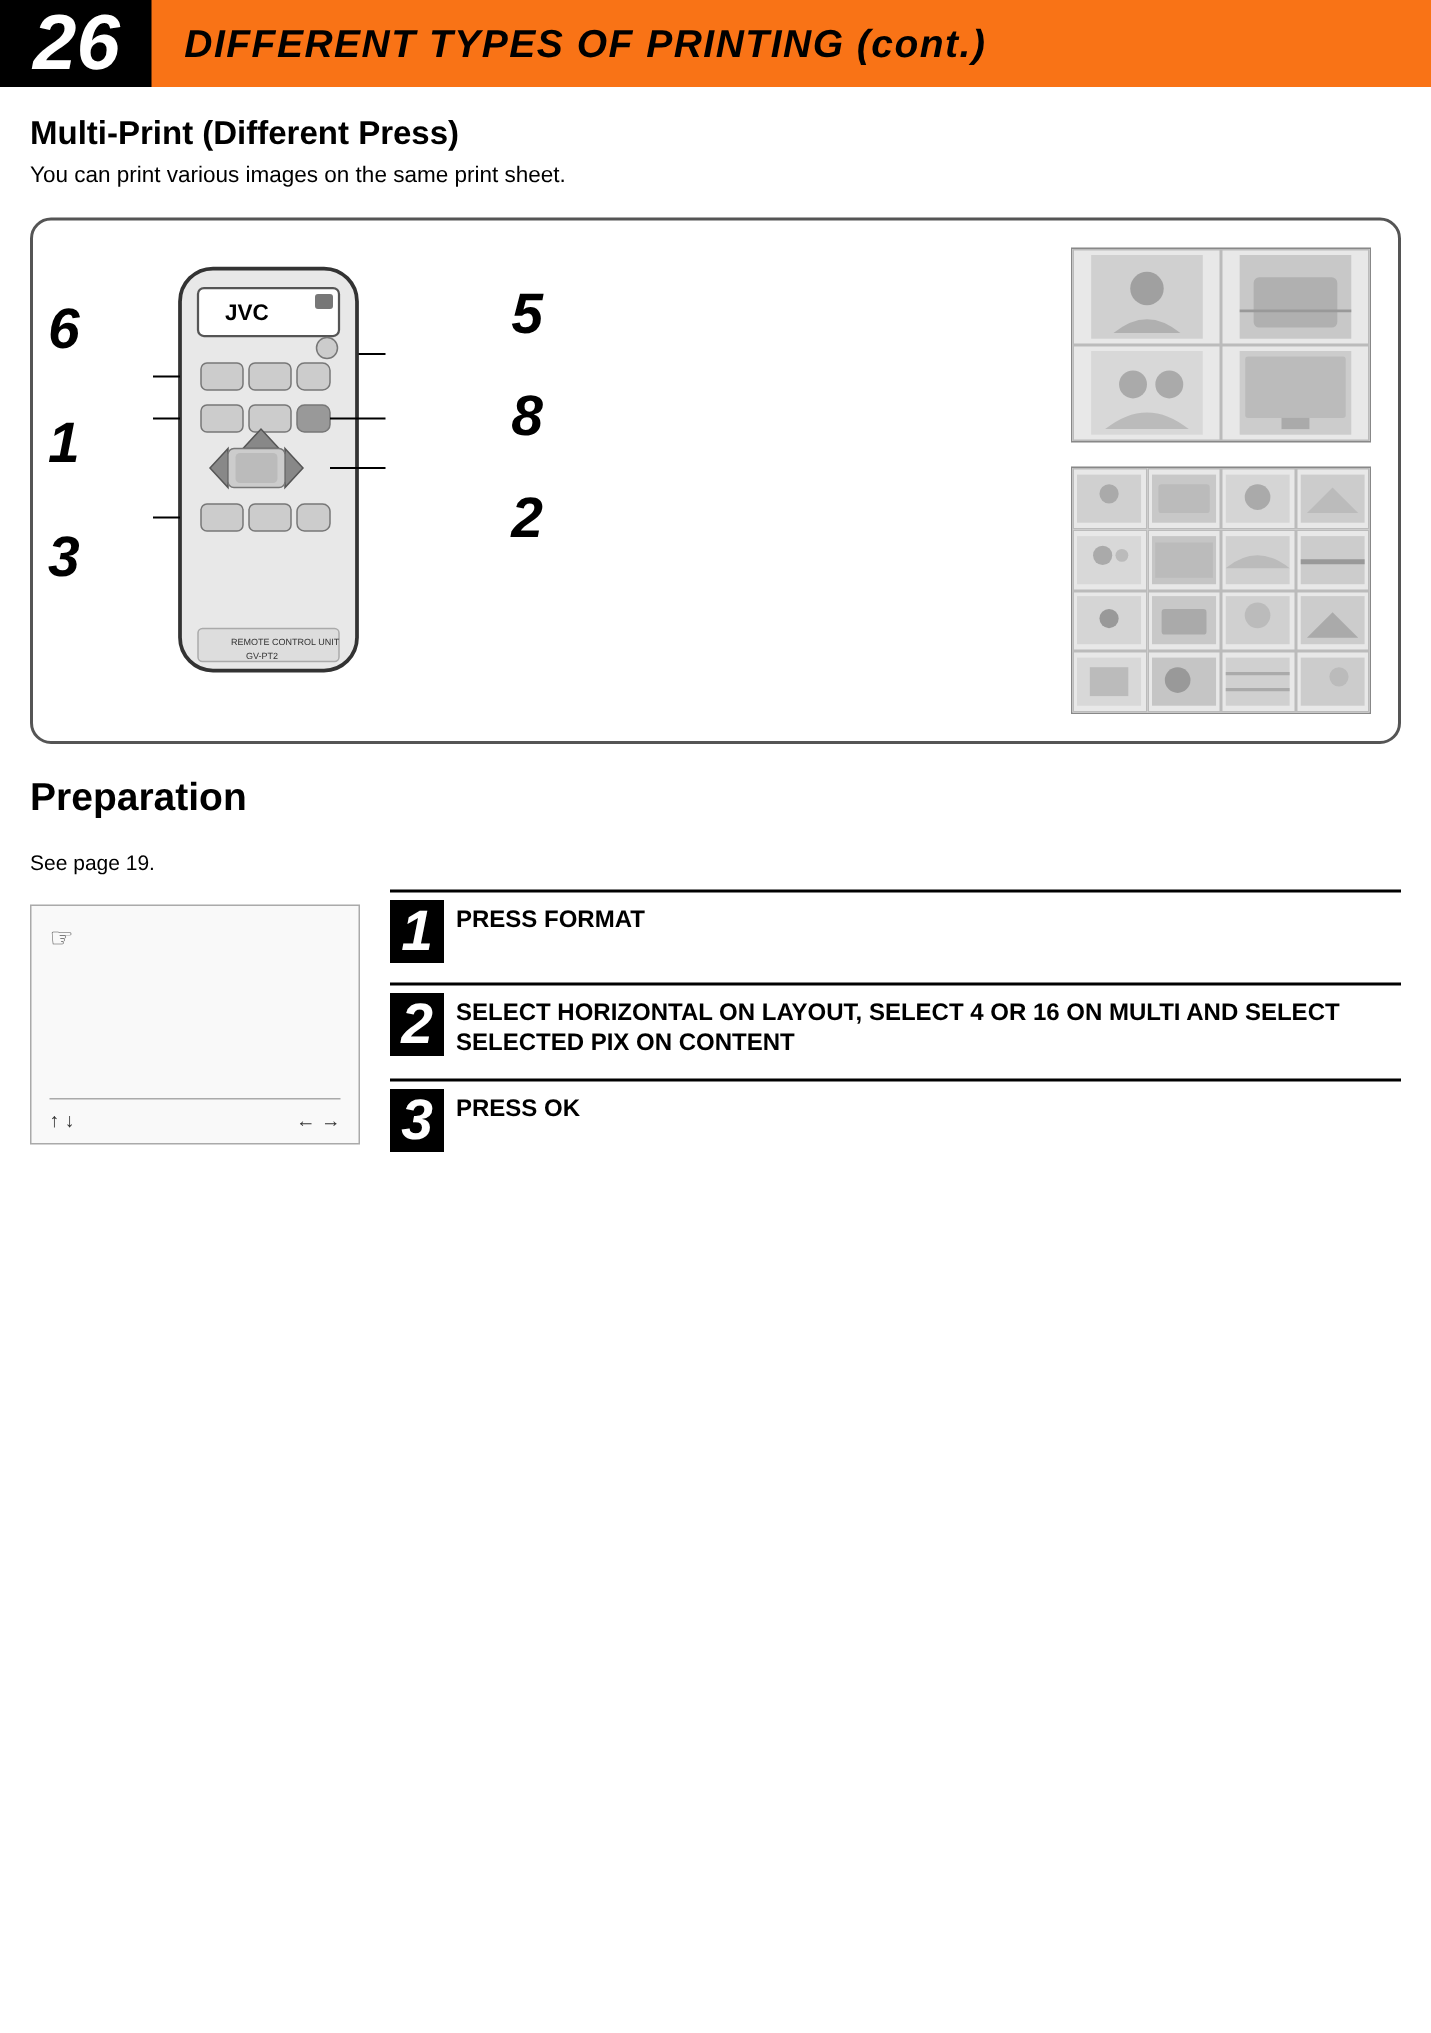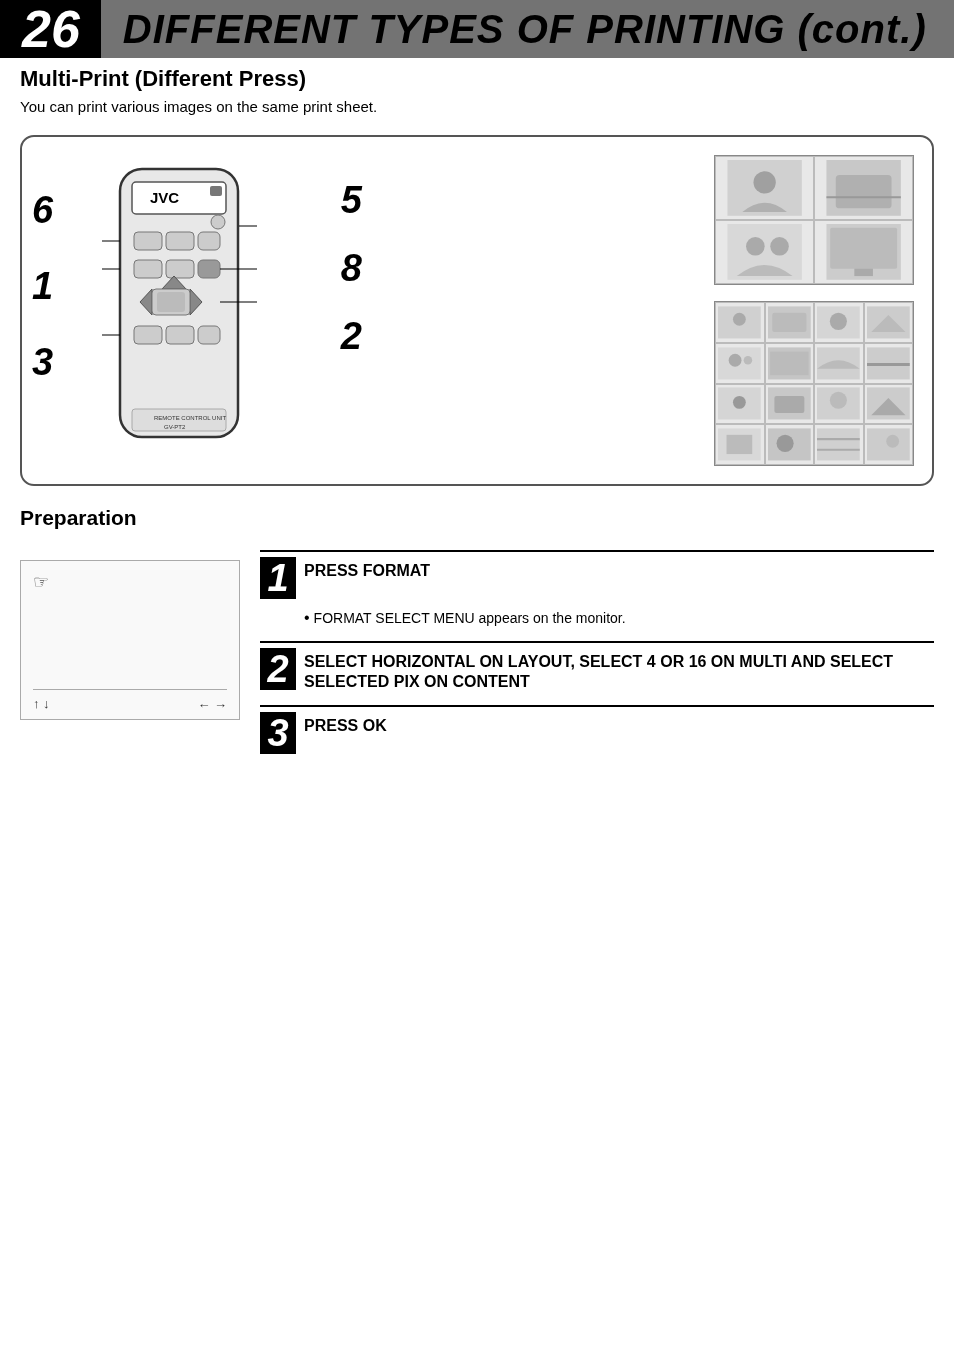--- a/index.html
+++ b/index.html
@@ -12,36 +12,37 @@
       color: #000;
       position: relative;
     }
 
     
     .header {
       display: flex;
       align-items: stretch;
       background: #000;
       height: 58px;
+      margin-bottom: 10px;
     }
     .header-number {
       background: #000;
       color: #fff;
       font-size: 52px;
       font-weight: bold;
       font-style: italic;
       padding: 0 18px 0 22px;
       display: flex;
       align-items: center;
       line-height: 1;
     }
     .header-title {
-      background: #737373;
+      background: #f97316;
       color: #000;
-      font-size: 40px;
+      font-size: 26px;
       font-weight: bold;
       font-style: italic;
       flex: 1;
       display: flex;
       align-items: center;
       padding-left: 22px;
       border-left: 3px solid #000;
       letter-spacing: 1px;
     }
 
@@ -147,21 +148,21 @@
     .photo-cell svg {
       width: 90%;
       height: 90%;
     }
 
     
     .prep-section {
       padding: 6px 20px 0 20px;
     }
     .prep-title {
-      font-size: 21px;
+      font-size: 26px;
       font-weight: bold;
       margin-bottom: 20px;
     }
     .prep-see {
       font-size: 14px;
       margin-bottom: 10px;
     }
 
     
     .lower-layout {
@@ -462,20 +463,21 @@
             <rect width="20" height="15" fill="#ccc"></rect>
             <circle cx="12" cy="6" r="3" fill="#bbb"></circle>
           </svg>
         </div>
     </div>
   </div>
 </div>
 
 <div class="prep-section">
   <div class="prep-title">Preparation</div>
+  <div class="prep-see">See page 19.</div>
 </div>
 
 <div class="lower-layout">
 
   <div class="monitor-box">
     <div class="monitor-icon">☞</div>
     <div>
       <div class="monitor-divider"></div>
       <div class="monitor-nav">
         <span>↑ ↓</span>
@@ -484,23 +486,20 @@
     </div>
   </div>
 
   <div class="steps-area">
 
     <div class="step-block">
       <div class="step-header">
         <div class="step-number">1</div>
         <div class="step-title">PRESS FORMAT</div>
       </div>
-      <div class="step-body">
-        <div class="bullet">FORMAT SELECT MENU appears on the monitor.</div>
-      </div>
     </div>
 
     <div class="step-block">
       <div class="step-header">
         <div class="step-number">2</div>
         <div class="step-title">SELECT HORIZONTAL ON LAYOUT, SELECT 4 OR 16 ON MULTI AND SELECT SELECTED PIX ON CONTENT</div>
       </div>
     </div>
 
     <div class="step-block">

